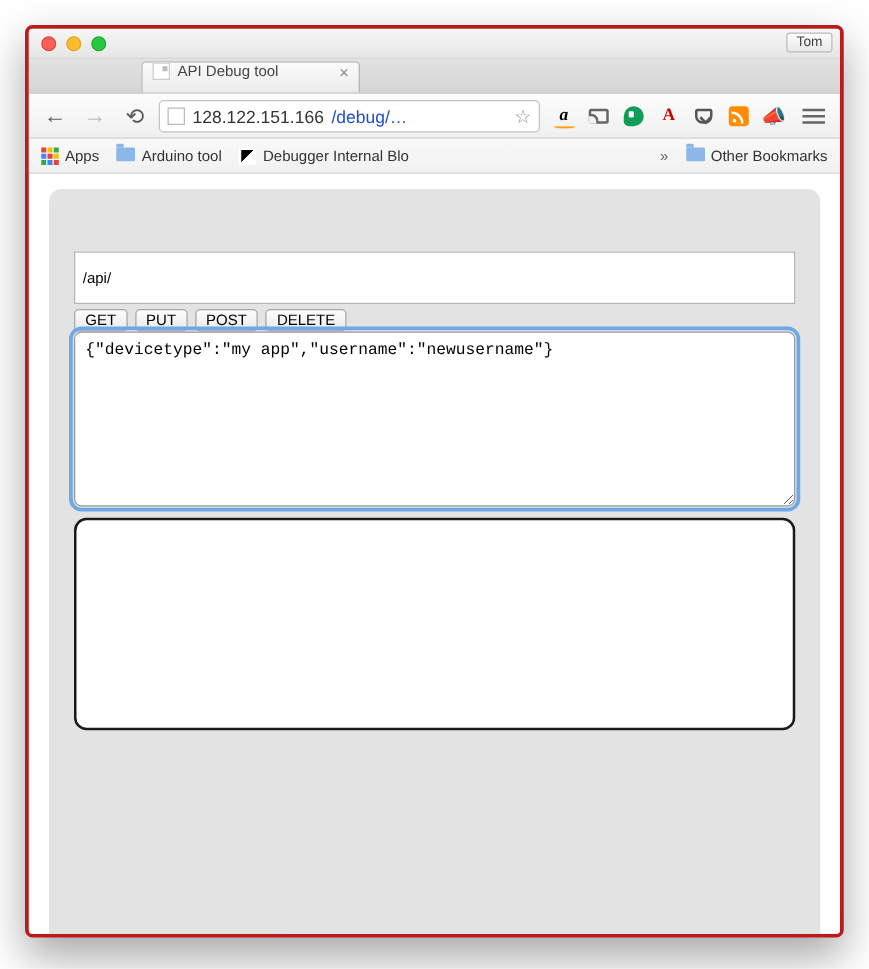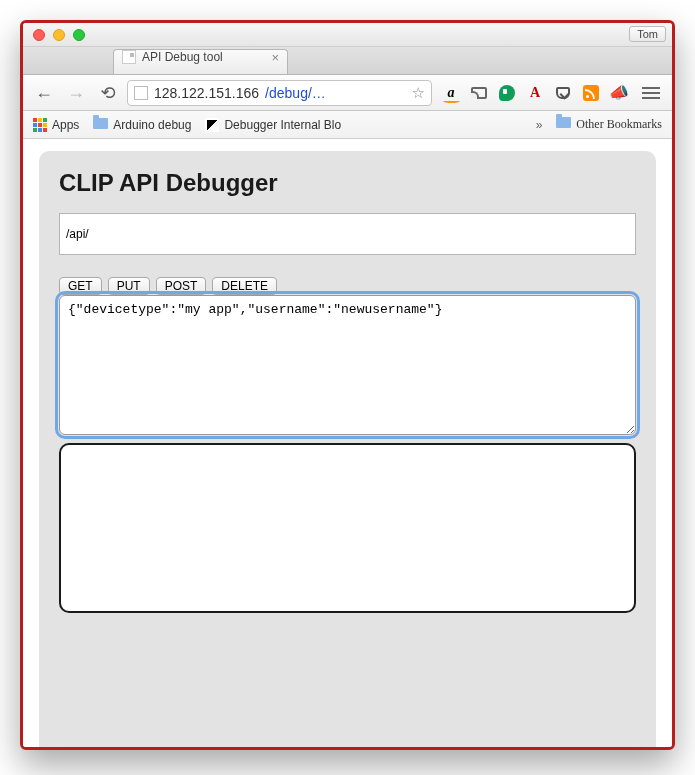--- a/index.html
+++ b/index.html
@@ -163,22 +163,23 @@
     margin: 12px 0 8px;
   }
   .url-input {
     width:100%;
     height:22px;
     background:#fff;
     border:1px solid #b5b5b5;
     font-size:12px;
     padding:20px 6px;
     font-family: Arial, sans-serif;
-  }
-  .method-row { display:flex; gap:6px; margin-top:22px; }
+    margin-top: 32px;
+  }
+  .method-row { display:flex; gap:6px; margin-top:4px; }
   .method-btn {
     background: linear-gradient(#fefefe,#e9e9e9);
     border:1px solid #a9a9a9;
     border-radius:4px;
     font-size:12px;
     padding: 1px 8px;
     font-family: Arial, sans-serif;
     cursor:pointer;
   }
   .body-area {
@@ -270,36 +271,35 @@
           <span></span>
           <span></span>
           <span></span>
           <span></span>
           <span></span>
         </span>
       <span>Apps</span>
     </div>
     <div class="bm">
       <span class="folder"></span>
-      <span>Arduino debug</span>
+      <span>Arduino tool</span>
     </div>
     <div class="bm">
       <span class="ef-icon"></span>
       <span>Debugger Internal Blo</span>
     </div>
     <div class="bm bm-overflow">»</div>
-    <div class="bm" style="margin-left:0;font-family:Liberation Serif, serif;">
+    <div class="bm" style="margin-left:0;">
       <span class="folder"></span>
       <span>Other Bookmarks</span>
     </div>
   </div>
 
   <div class="page">
     <div class="panel">
-      <h1>CLIP API Debugger</h1>
 
       <input class="url-input" type="text" value="/api/" style="">
       <div class="method-row">
         <button class="method-btn">GET</button>
         <button class="method-btn">PUT</button>
         <button class="method-btn">POST</button>
         <button class="method-btn">DELETE</button>
       </div>
 
       <textarea class="body-area" spellcheck="true" style="">{"devicetype":"my app","username":"newusername"}</textarea>

